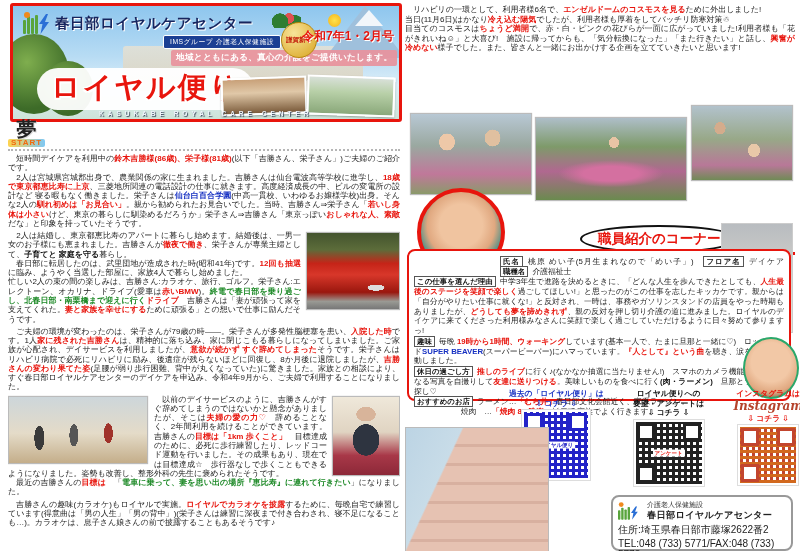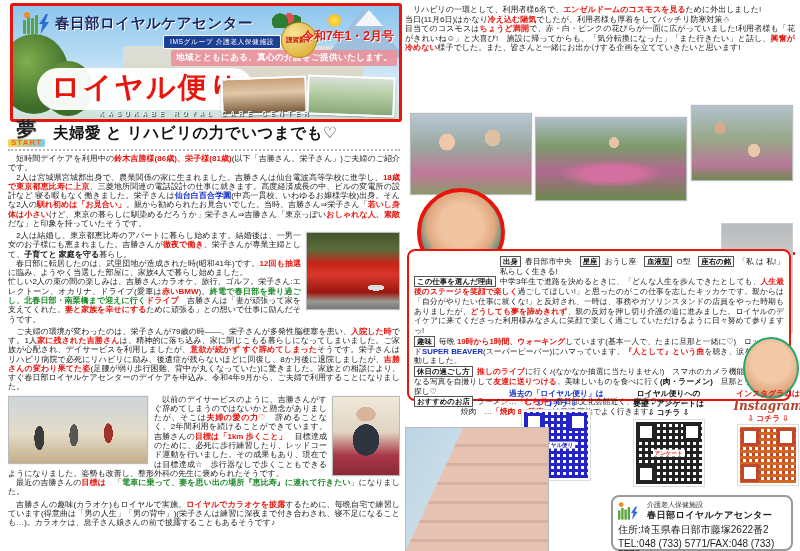--- a/index.html
+++ b/index.html
@@ -180,21 +180,20 @@
     <div class="banner-thumb" style="right:4px;bottom:3px;width:84px;height:36px;transform:rotate(2deg);background:linear-gradient(180deg,#d8e0d8 0%,#b8d0a8 40%,#8aa87a 100%);"></div>
     <div class="title-en">KASUKABE ROYAL CARE CENTER</div>
   </div>
 
   <div id="left-col">
     <div class="art-head">
       <span class="yume-logo">
         <span class="yume-kanji">夢</span>
         <span class="yume-start">START</span>
       </span>
-      <span class="art-title">夫婦愛 と リハビリの力でいつまでも♡</span>
     </div>
     <div class="art-body">
       <p><span class="s-n">　短時間デイケアを利用中の</span><span class="s-r">鈴木吉勝様(86歳)、栄子様(81歳)</span><span class="s-n">(以下「吉勝さん、栄子さん」)ご夫婦のご紹介です。</span><br><span class="s-n">　2人は宮城県宮城郡出身で、農業関係の家に生まれました。吉勝さんは仙台電波高等学校に進学し、</span><span class="s-r">18歳で東京都恵比寿に上京</span><span class="s-n">、三菱地所関連の電話設計の仕事に就きます。高度経済成長の中、ビルの変電所の設計など 寝る暇もなく働きました。栄子さんは</span><span class="s-b">仙台白百合学園</span><span class="s-n">(中高一貫校、いわゆるお嬢様学校)出身。そんな2人の</span><span class="s-r">馴れ初めは「お見合い」</span><span class="s-n">。親から勧められたお見合いでした。当時、吉勝さん⇒栄子さん「</span><span class="s-r">若いし身体は小さい</span><span class="s-n">けど、東京の暮らしに馴染めるだろうか」栄子さん⇒吉勝さん「東京っぽい</span><span class="s-r">おしゃれな人、素敵</span><span class="s-n">だな」と印象を持っていたそうです。</span></p>
       <div class="ph ph-bmw fl-r"></div>
       <p><span class="s-n">　2人は結婚し、東京都恵比寿のアパートに暮らし始めます。結婚後は、一男一女のお子様にも恵まれました。吉勝さんが</span><span class="s-r">徹夜で働き</span><span class="s-n">、栄子さんが専業主婦として、</span><span class="s-k">子育てと 家庭を守る</span><span class="s-n">暮らし。</span><br><span class="s-n">　春日部に転居したのは、武里団地が造成された時(昭和41年)です。</span><span class="s-r">12回も抽選</span><span class="s-n">に臨み、ようやく当選した部屋に、家族4人で暮らし始めました。</span><br><span class="s-n">忙しい2人の束の間の楽しみは、吉勝さん:カラオケ、旅行、ゴルフ。栄子さん:エレクトーン、オカリナ、ドライブ(愛車は</span><span class="s-r">赤いBMW</span><span class="s-n">)。</span><span class="s-g">終電で春日部を乗り過ごし、北春日部・南栗橋まで迎えに行く</span><span class="s-r">ドライブ</span><span class="s-n">　吉勝さんは「妻が頑張って家を支えてくれた。</span><span class="s-r">妻と家族を幸せにする</span><span class="s-n">ために頑張る」との想いで仕事に励んだそうです。</span></p>
       <p><span class="s-n">　ご夫婦の環境が変わったのは、栄子さんが79歳の時――。栄子さんが多発性脳梗塞を患い、</span><span class="s-r">入院した時</span><span class="s-n">です。1人</span><span class="s-r">家に残された吉勝さん</span><span class="s-n">は、精神的に落ち込み、家に閉じこもる暮らしになってしまいました。ご家族が心配され、デイサービスを利用しましたが、</span><span class="s-r">意欲が続かず すぐ辞めてしまった</span><span class="s-n">そうです。栄子さんはリハビリ病院で必死にリハビリに励み、後遺症が残らないほどに回復し、8か月後に退院しましたが、</span><span class="s-r">吉勝さんの変わり果てた姿</span><span class="s-n">(足腰が弱り歩行困難、背中が丸くなっていた)に驚きました。家族との相談により、すぐ春日部ロイヤルケアセンターのデイケアを申込み、令和4年9月から、ご夫婦で利用することになりました。</span></p>
       <div class="ph ph-gym fl-l"></div>
       <div class="ph ph-karaoke fl-r"></div>
       <p><span class="s-n">　以前のデイサービスのように、吉勝さんがすぐ辞めてしまうのではないかと懸念がありましたが、そこは</span><span class="s-r">夫婦の愛の力♡</span><span class="s-n">　辞めることなく、2年間利用を続けることができています。吉勝さんの</span><span class="s-r">目標は「1km 歩くこと」</span><span class="s-n">　目標達成のために、必死に歩行練習したり、レッドコード運動を行いました。その成果もあり、現在では目標達成☆　歩行器なしで歩くこともできるようになりました。姿勢も改善し、整形外科の先生に褒められたそうです。</span><br><span class="s-n">　最近の吉勝さんの</span><span class="s-r">目標は</span><span class="s-n">　「</span><span class="s-g">電車に乗って、妻を思い出の場所『恵比寿』に連れて行きたい</span><span class="s-n">」になりました。</span></p>
       <p><span class="s-n">　吉勝さんの趣味(カラオケ)もロイヤルで実施。</span><span class="s-r">ロイヤルでカラオケを披露</span><span class="s-n">するために、毎晩自宅で練習しています(得意曲は「男の人生」「男の背中」)(栄子さんは練習に深夜まで付き合わされ、寝不足になることも…)。カラオケは、息子さん娘さんの前で披露することもあるそうです♪</span></p>
@@ -206,26 +205,27 @@
     <div class="r-body"><span class="s-n">　リハビリの一環として、利用者様6名で、</span><span class="s-r">エンゼルドームのコスモスを見る</span><span class="s-n">ために外出しました!</span><br><span class="s-n">当日(11月6日)はかなり</span><span class="s-r">冷え込む陽気</span><span class="s-n">でしたが、利用者様も厚着をしてバッチリ防寒対策☃</span><br><span class="s-n">目当てのコスモスは</span><span class="s-r">ちょうど満開</span><span class="s-n">で、赤・白・ピンクの花びらが一面に広がっていました!利用者様も「花がきれいね☺」と大喜び!　施設に帰ってからも、「気分転換になった」「また行きたい」と話し、</span><span class="s-r">興奮が冷めない</span><span class="s-n">様子でした。また、皆さんと一緒にお出かけする企画を立てていきたいと思います!</span></div>
 
     <div class="strip">
       <div class="ph ph-out1"></div>
       <div class="ph ph-out2"></div>
       <div class="ph ph-out3"></div>
     </div>
 
     <div class="staff-circle"></div>
     <div class="head-line"></div>
+    <div class="oval-head">職員紹介のコーナー</div>
     <div class="ph-flower"></div>
     <div class="ph-wig"></div>
     <div class="watashi">私♡</div>
 
     <div class="staff-panel">
-      <div class="staff-row staff-row2"><span class="s-L">出身</span><span class="s-n"> 春日部市中央　</span><span class="s-L">星座</span><span class="s-n"> おうし座　</span><span class="s-L">血液型</span><span class="s-n"> O型　</span><span class="s-L">座右の銘</span><span class="s-n"> 「私 は 私!」私らしく生きる!</span></div>
+      <div class="staff-row staff-row1"><span class="s-L">氏名</span><span class="s-n"> 桃原 めい子(5月生まれなので「めい子」)　</span><span class="s-L">フロア名</span><span class="s-n"> デイケア　</span><span class="s-L">職種名</span><span class="s-n"> 介護福祉士</span></div>
       <div class="staff-row"><span class="s-L">この仕事を選んだ理由</span><span class="s-n"> 中学3年生で進路を決めるときに、「どんな人生を歩んできたとしても、</span><span class="s-r">人生最後のステージを笑顔で楽しく</span><span class="s-n">過ごしてほしい!」と思ったのがこの仕事を志したキッカケです。親からは「自分がやりたい仕事に就くな!」と反対され、一時は、事務やガソリンスタンドの店員をやった時期もありましたが、</span><span class="s-r">どうしても夢を諦めきれず</span><span class="s-n">、親の反対を押し切り介護の道に進みました。ロイヤルのデイケアに来てくださった利用様みなさんに笑顔で楽しく過ごしていただけるように日々努めて参りますっ!</span></div>
       <div class="staff-row"><span class="s-L">趣味</span><span class="s-n"> 毎晩 </span><span class="s-r">19時から1時間、ウォーキング</span><span class="s-n">しています(基本一人で、たまに旦那と一緒に♡)　ロックバンド</span><span class="s-b">SUPER BEAVER</span><span class="s-n">(スーパービーバー)にハマっています。</span><span class="s-r">『人として』という曲</span><span class="s-n">を聴き、涙を流して感動しました。</span></div>
       <div class="staff-row"><span class="s-L">休日の過ごし方</span><span class="s-n"> </span><span class="s-r">推しのライブ</span><span class="s-n">に行く♪(なかなか抽選に当たりません!)　スマホのカメラ機能で、可愛くなる写真を自撮りして</span><span class="s-r">友達に送りつける</span><span class="s-n">。美味しいものを食べに行く</span><span class="s-k">(肉・ラーメン)</span><span class="s-n">　旦那とラーメン屋探し♡</span></div>
       <div class="staff-row"><span class="s-L">おすすめのお店</span><span class="s-n"> ラーメン…</span><span class="s-r">「むら井」</span><span class="s-n">春日部文化会館近く、家系ラーメン。</span><br><span class="s-n">　　　　　　焼肉　…</span><span class="s-r">「焼肉 88 雅楽」</span><span class="s-n">杉戸町 家族でよく行きます。</span></div>
     </div>
     <div class="staff-selfie"></div>
 
     <div class="qr-row">
       <div class="qr-block">
         <div class="qr-blue-label"><span class="s-b">過去の「ロイヤル便り」は</span><br><span class="s-b">⇩ コチラ ⇩</span></div>

